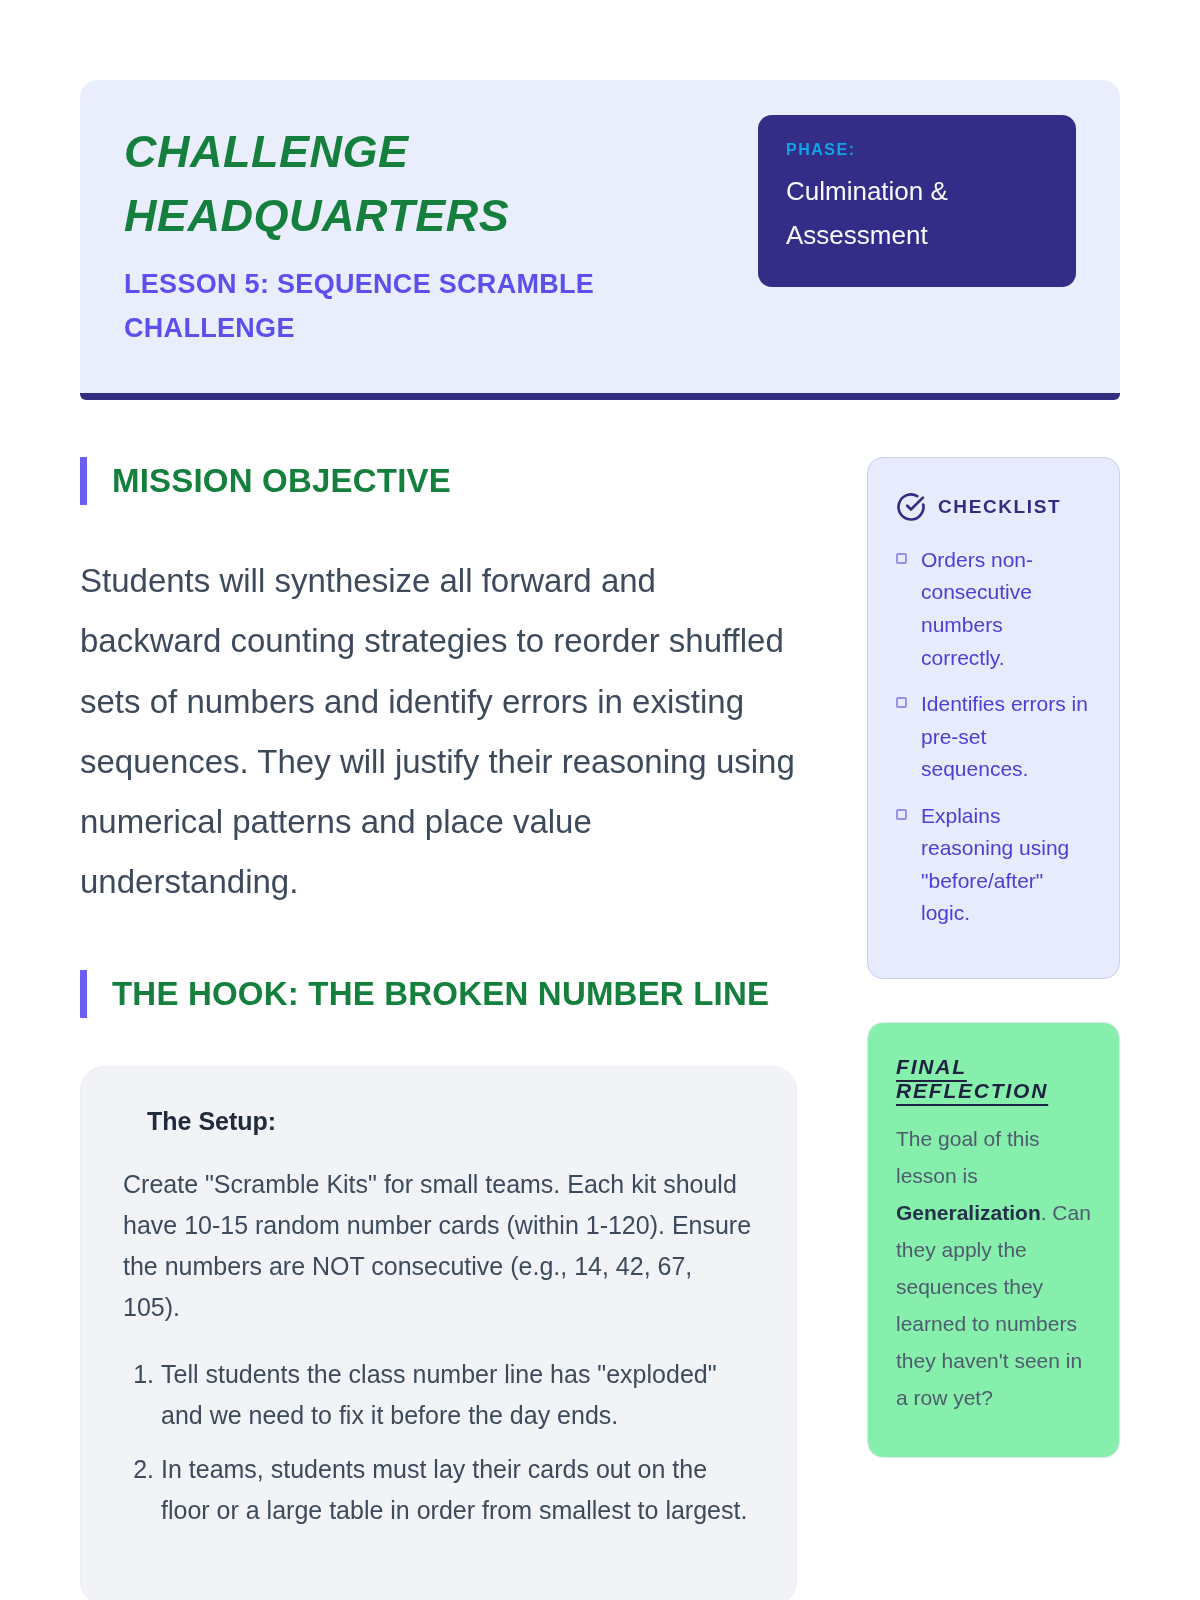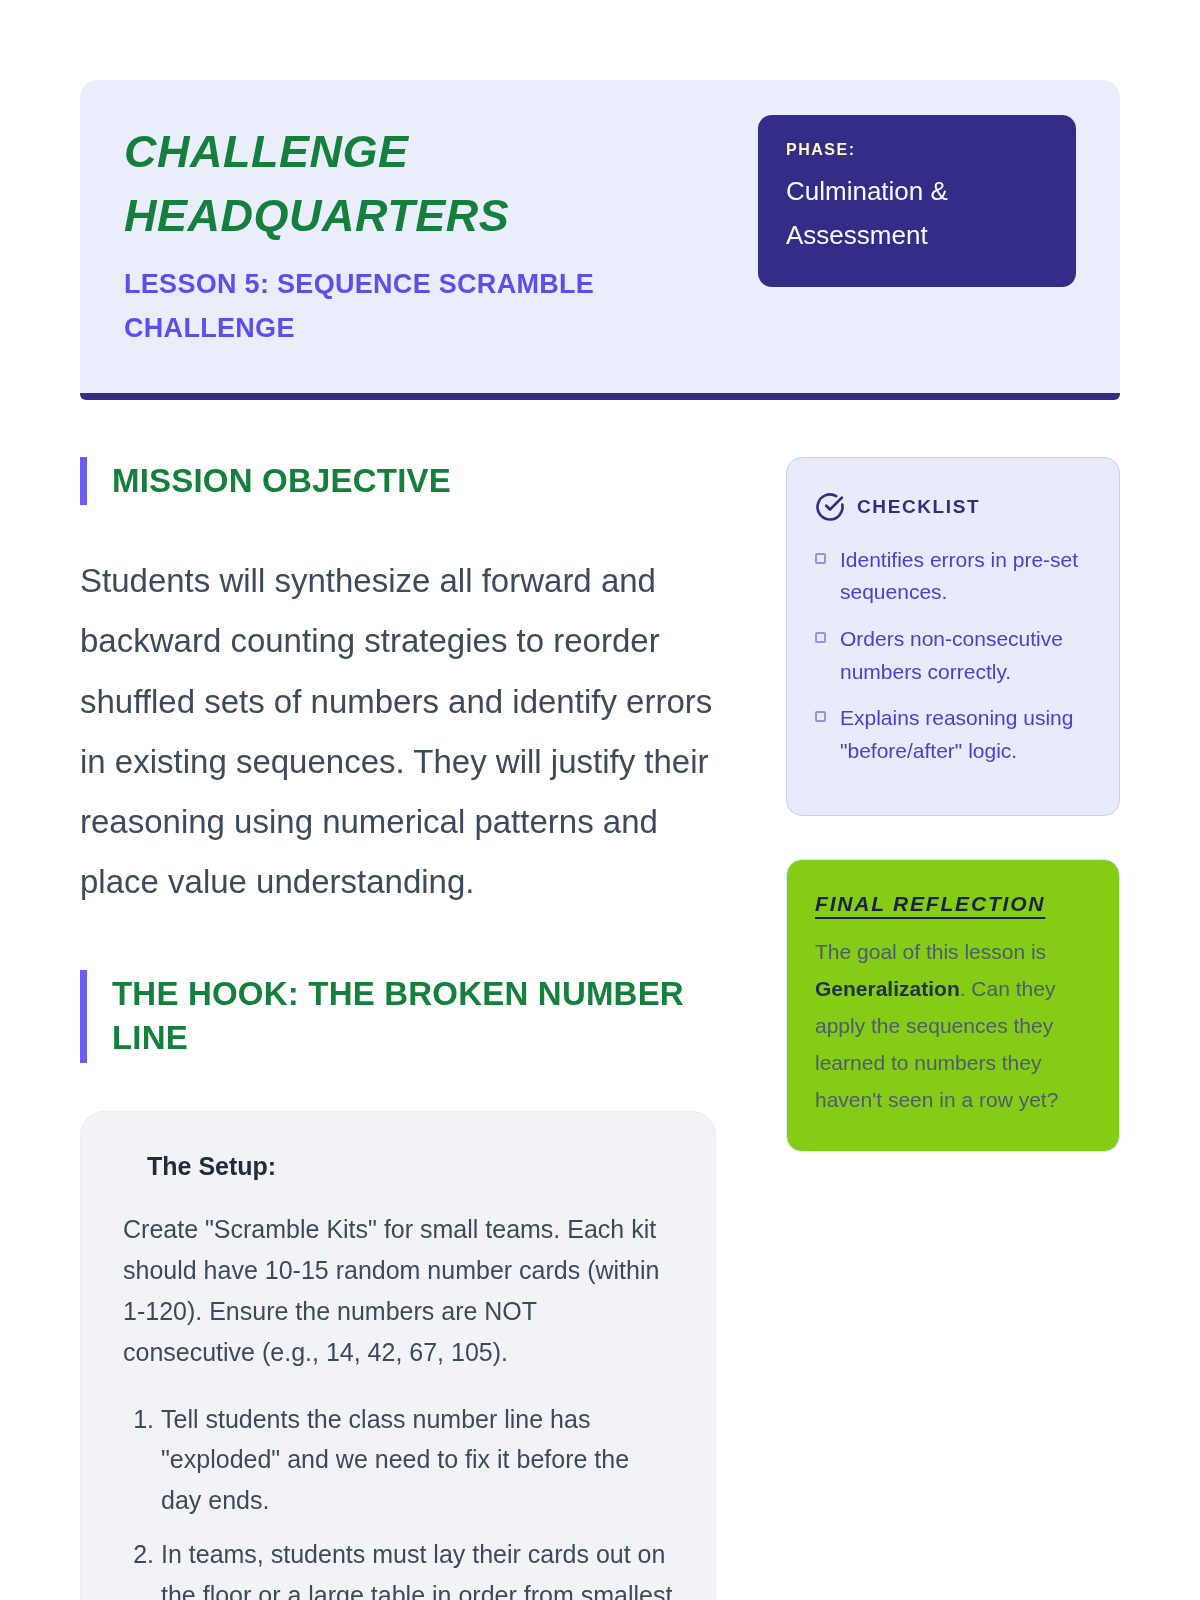--- a/index.html
+++ b/index.html
@@ -46,21 +46,21 @@
   }
   .phase-badge {
     flex: none;
     width: 318px;
     background: #332d87;
     border-radius: 14px;
     padding: 26px 28px 30px;
     margin-top: -5px;
   }
   .phase-label {
-    color: #fef9c3;
+    color: #0ea5e9;
     font-size: 16px;
     font-weight: 700;
     letter-spacing: 1.5px;
     text-transform: uppercase;
   }
   .phase-value {
     margin-top: 10px;
     color: #f8f9ff;
     font-size: 26px;
     line-height: 1.7;
@@ -70,21 +70,21 @@
   
   .main {
     margin-top: 57px;
     display: flex;
     gap: 70px;
     align-items: flex-start;
   }
   .left-col { flex: 1; min-width: 0; }
   .right-col {
     flex: none;
-    width: 334px;
+    width: 253px;
     display: flex;
     flex-direction: column;
     gap: 43px;
   }
 
   h2.section-heading {
     border-left: 7px solid #6a5ef5;
     padding: 2px 0 2px 25px;
     font-size: 33px;
     line-height: 1.35;
@@ -166,24 +166,24 @@
     flex: none;
     width: 11px;
     height: 11px;
     border: 2px solid #988fe8;
     border-radius: 2px;
     margin-top: 9px;
   }
 
   
   .reflection-card {
-    background: #84cc16;
+    background: #86efac;
     border: 1px solid #e3e8f0;
     border-radius: 16px;
-    padding: 32px 28px 32px;
+    padding: 32px 28px 40px;
   }
   .reflection-heading {
     display: inline-block;
     font-size: 21px;
     font-weight: 800;
     font-style: italic;
     letter-spacing: 1.8px;
     color: #1e2240;
     text-transform: uppercase;
     text-decoration: underline;
@@ -240,25 +240,25 @@
             <svg width="30" height="30" viewBox="0 0 24 24" fill="none" stroke="#312e81" stroke-width="2.1" stroke-linecap="round" stroke-linejoin="round">
               <path d="M21.8 10A10 10 0 1 1 17 3.34"></path>
               <path d="m9 11 3 3 9.5-9.5"></path>
             </svg>
           </span>
           <span class="checklist-title">CHECKLIST</span>
         </div>
         <ul class="checklist-items">
           <li>
             <span class="sq"></span>
-            <span>Identifies errors in pre-set sequences.</span>
+            <span>Orders non-consecutive numbers correctly.</span>
           </li>
           <li>
             <span class="sq"></span>
-            <span>Orders non-consecutive numbers correctly.</span>
+            <span>Identifies errors in pre-set sequences.</span>
           </li>
           <li>
             <span class="sq"></span>
             <span>Explains reasoning using "before/after" logic.</span>
           </li>
         </ul>
       </div>
 
       <div class="reflection-card">
         <span class="reflection-heading">FINAL REFLECTION</span>

